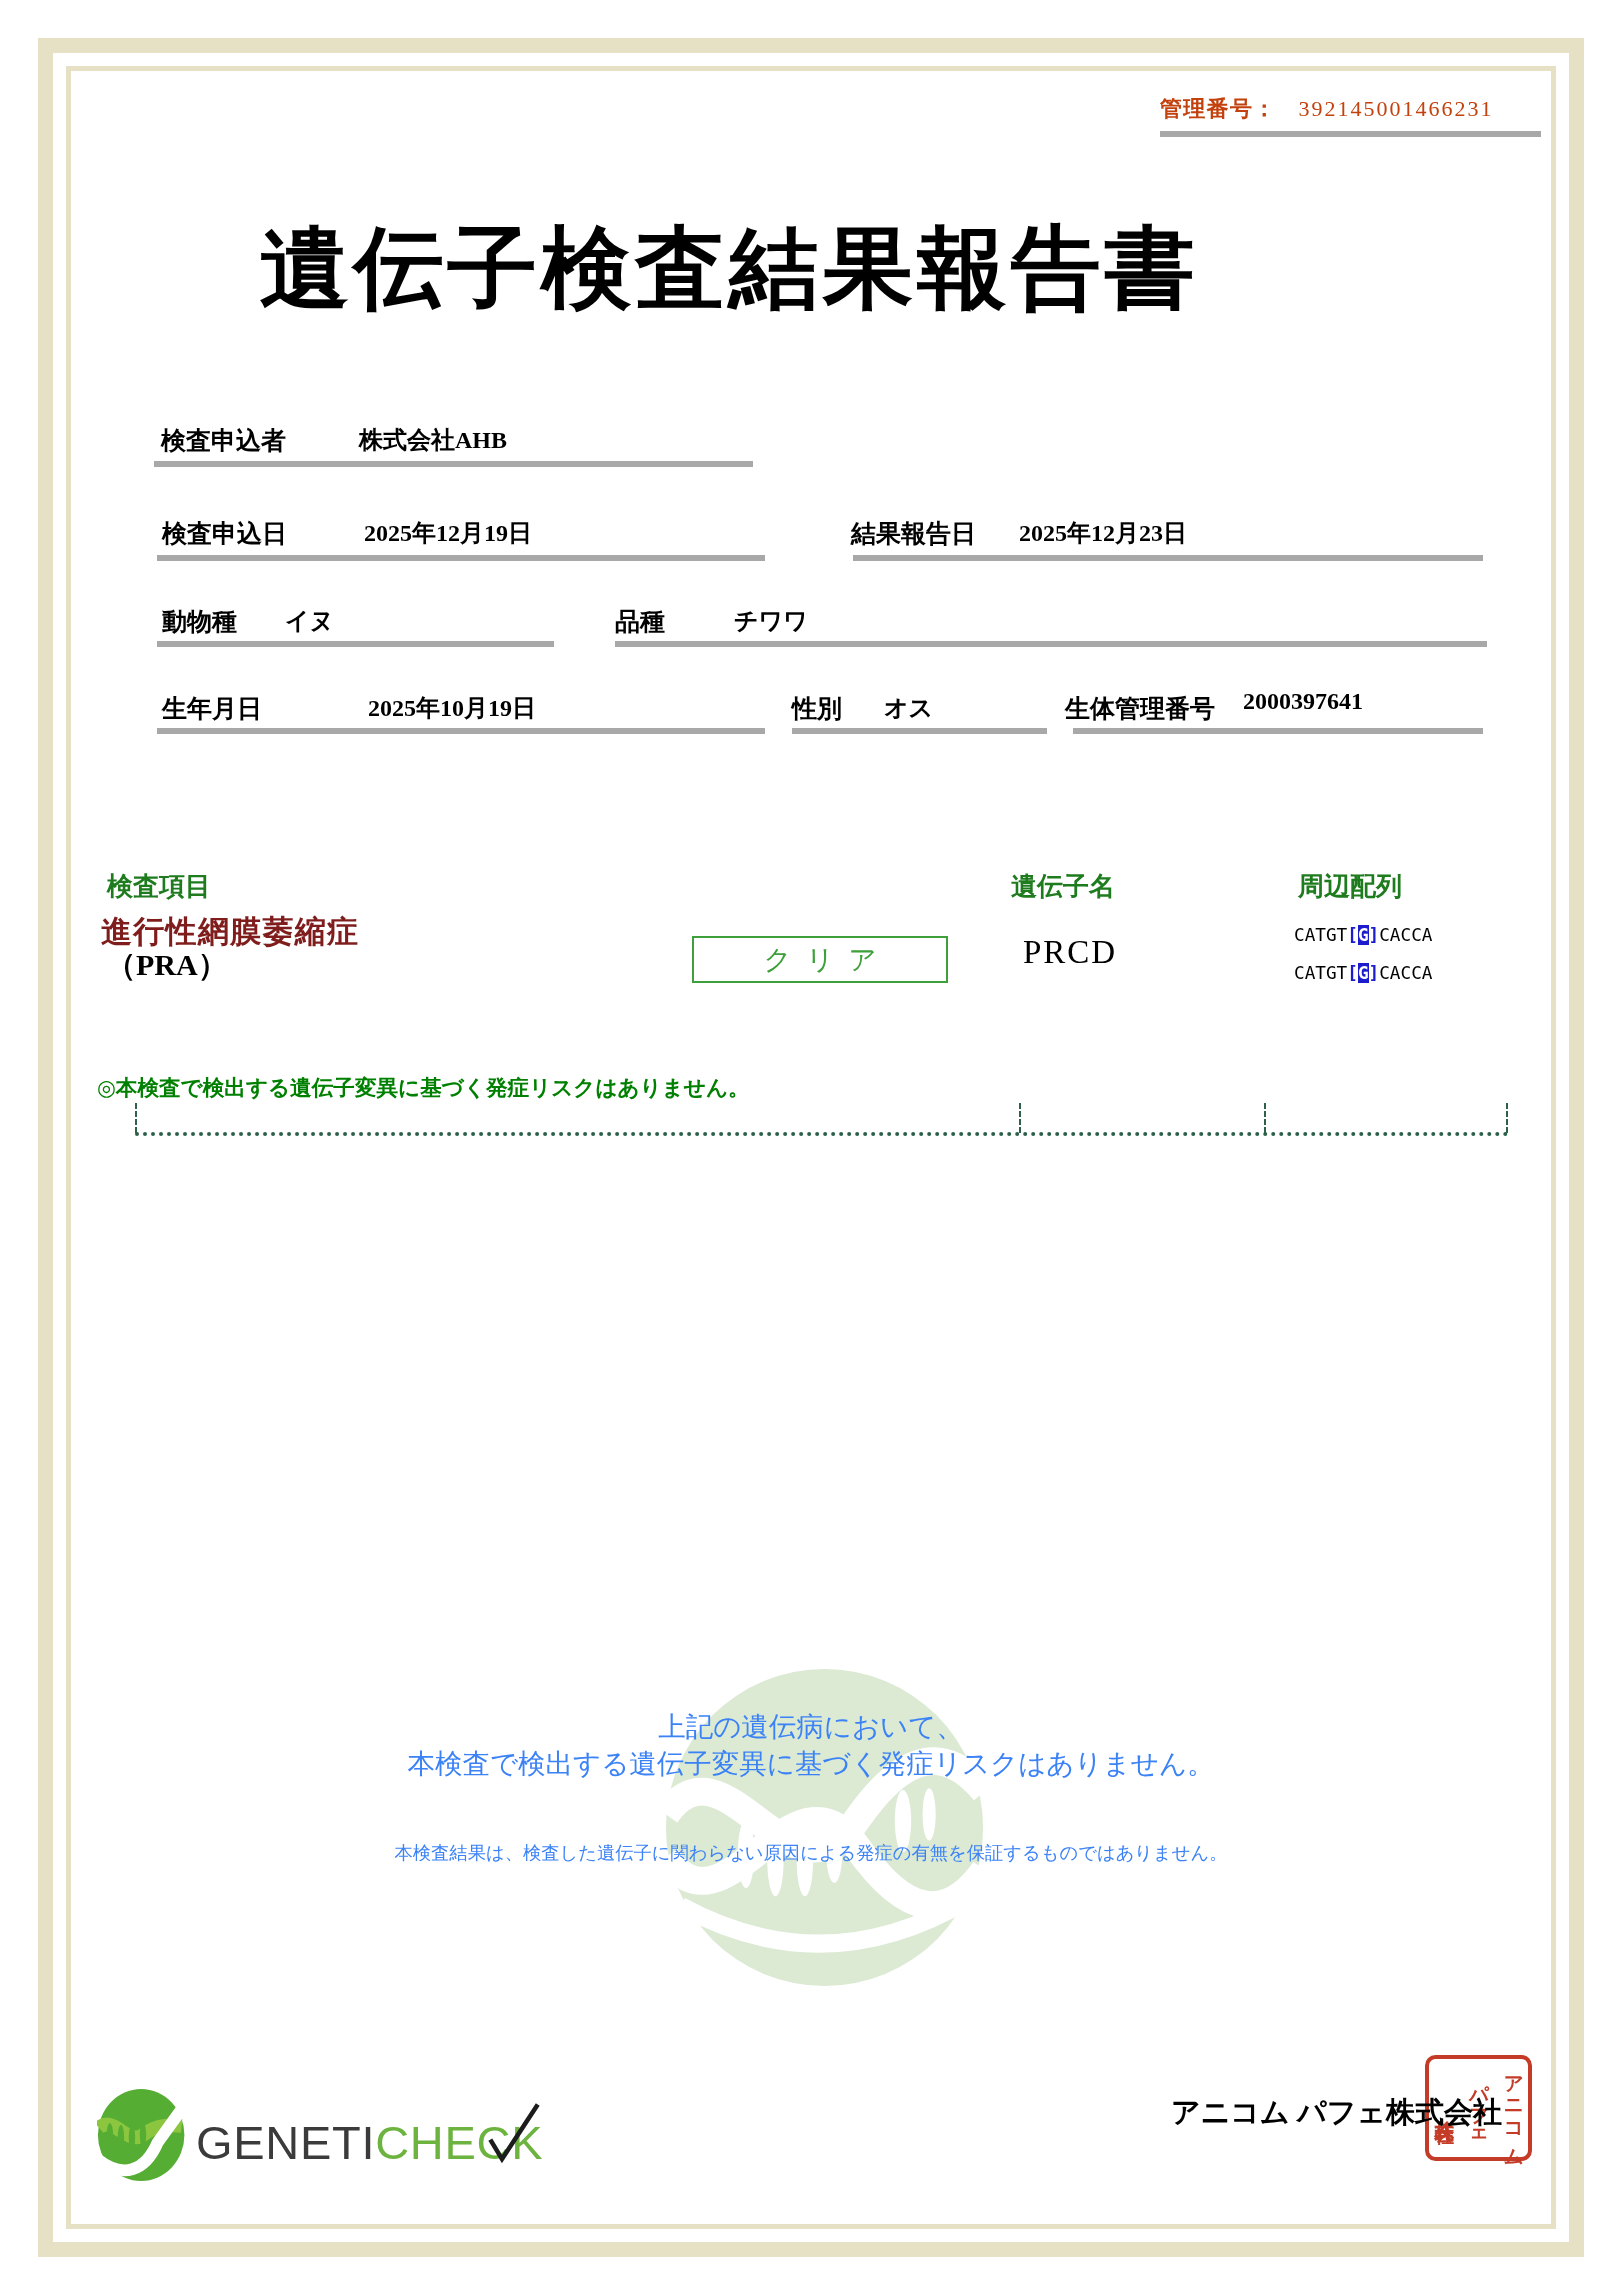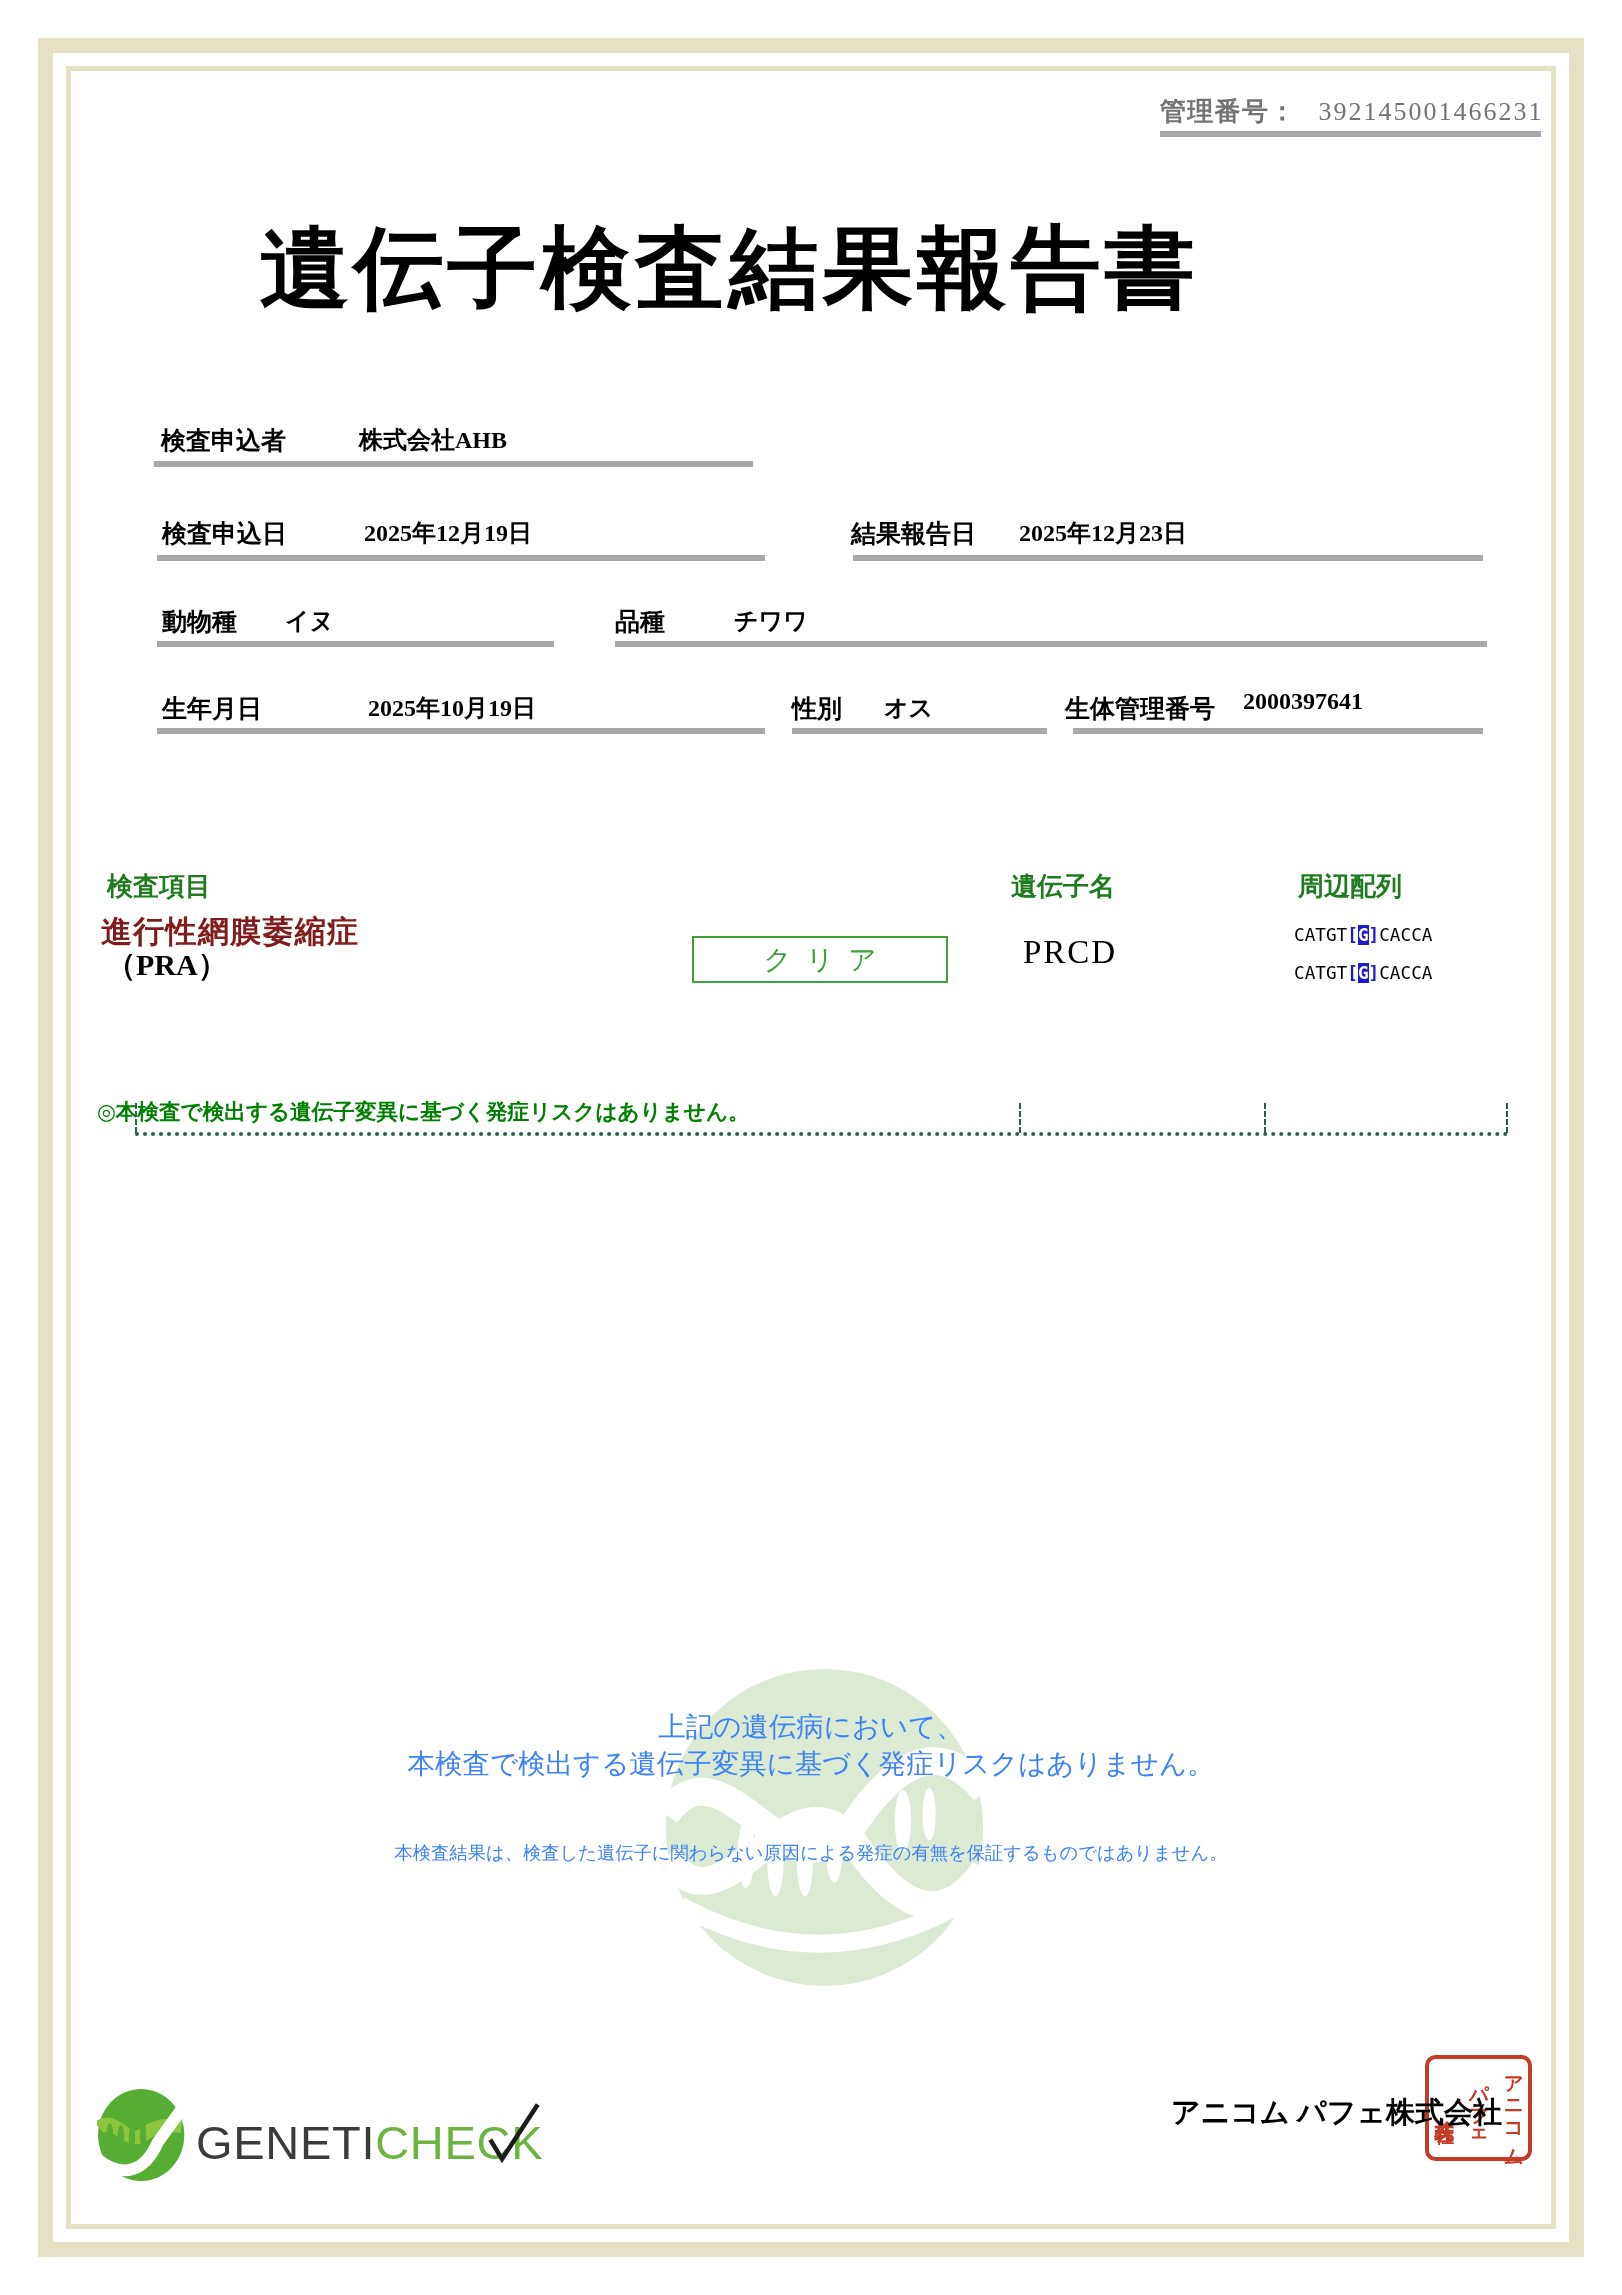--- a/index.html
+++ b/index.html
@@ -17,21 +17,21 @@
     border:15px solid #e6e0c4;pointer-events:none;
   }
   .frame-inner{
     position:absolute;left:66px;top:66px;right:66px;bottom:66px;
     border:5.9px solid #e6e0c4;pointer-events:none;
   }
   .abs{position:absolute;white-space:nowrap;}
 
   
   .ctrl{left:1160px;top:94px;width:381px;text-align:left;
-        color:#737373;font-size:26px;font-weight:bold;letter-spacing:1.3px;}
+        color:#c2410c;font-size:22px;font-weight:bold;letter-spacing:1.3px;}
   .ctrl .num{font-weight:normal;margin-left:22px;letter-spacing:2px;}
   .ctrl-bar{left:1160px;top:131px;width:381px;height:5.9px;background:#a8a8a8;}
 
   
   .title{left:0;top:208px;width:1458px;text-align:center;
          font-size:90px;font-weight:bold;letter-spacing:3.9px;color:#000;}
 
   
   .lbl{font-size:25px;font-weight:bold;color:#000;}
   .val{font-size:24px;font-weight:bold;color:#000;}
@@ -87,21 +87,21 @@
        font-size:17.7px;color:#000;letter-spacing:0;}
   .seq1{left:1294px;top:925px;}
   .seq2{left:1294px;top:963px;}
   .seq .br{color:#1c1ccf;font-weight:bold;}
   .seq .vr{background:#1c1ccf;color:#fff;font-weight:bold;}
 
   .desc{font-family:"Liberation Sans","DejaVu Sans",sans-serif;
         font-size:21.6px;font-weight:bold;color:#000;}
   .desc1{left:101px;top:1012px;}
   .desc2{left:101px;top:1047px;}
-  .risk{left:97px;top:1073px;color:#008000;margin-top:24px;}
+  .risk{left:97px;top:1073px;color:#008000;}
 
   
   .vdash{width:0;height:30px;border-left:2.6px dashed #2c6049;}
   .vd1{left:135px;top:1103px;}
   .vd2{left:1019px;top:1103px;}
   .vd3{left:1264px;top:1103px;}
   .vd4{left:1506px;top:1103px;}
   .hdots{left:135px;top:1132px;width:1374px;height:0;border-bottom:4.6px dotted #2c6049;}
 
   

